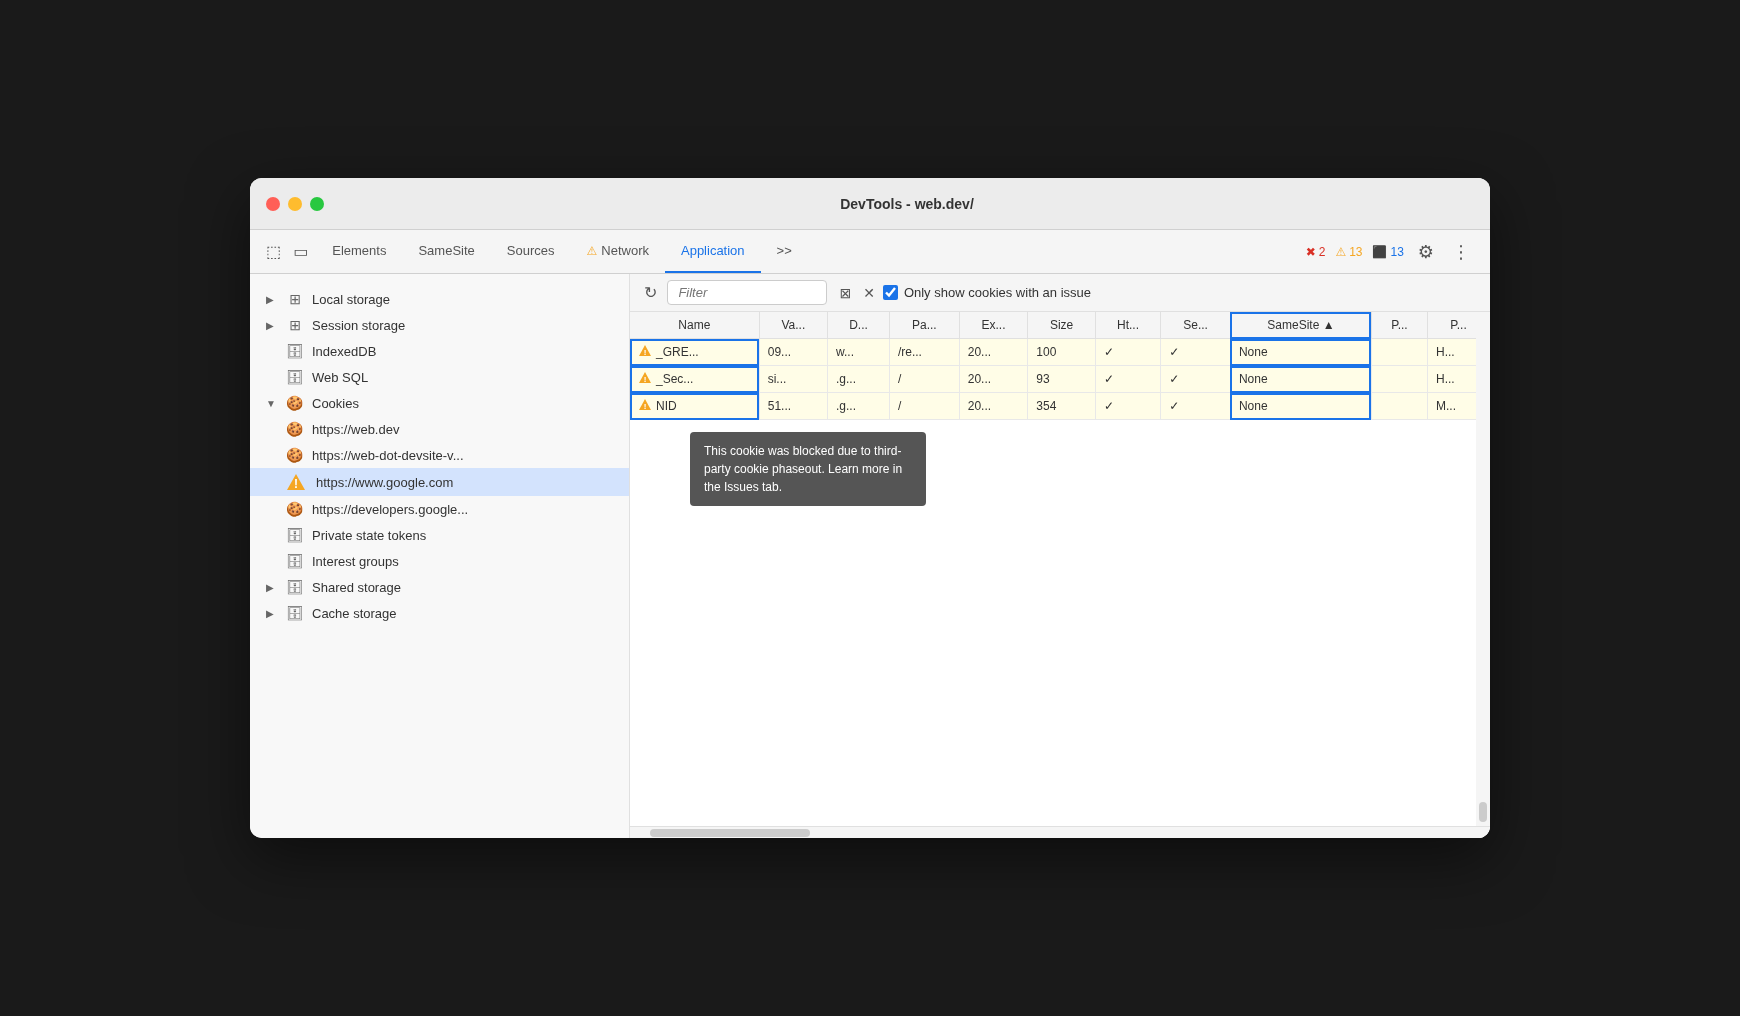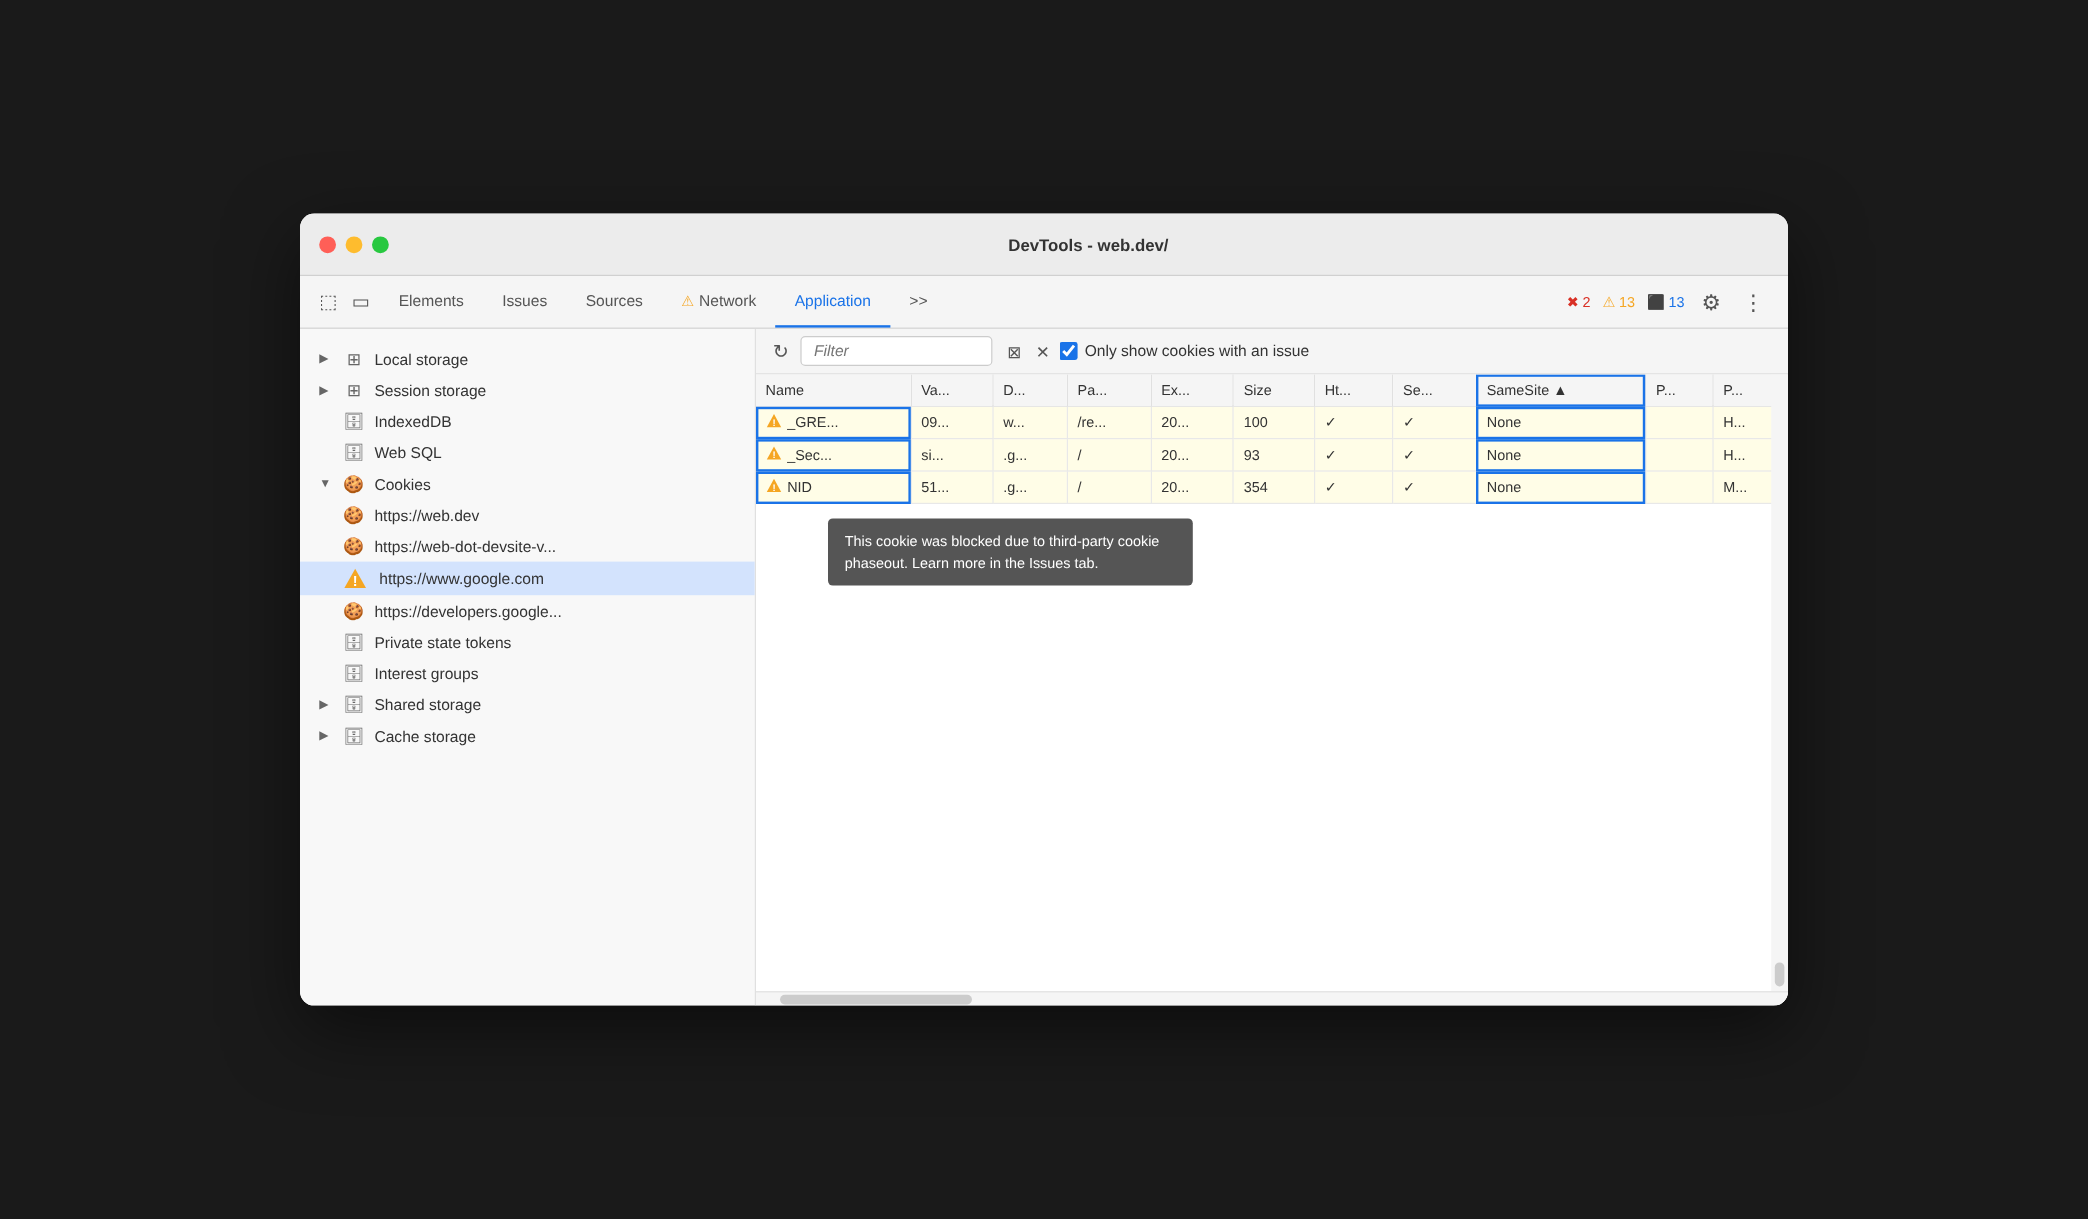--- a/index.html
+++ b/index.html
@@ -223,21 +223,21 @@
     table {
       width: 100%;
       border-collapse: collapse;
       font-size: 12px;
     }
     thead th {
       background: #f5f5f5;
       border-bottom: 1px solid #e0e0e0;
       border-right: 1px solid #e0e0e0;
       padding: 6px 8px;
-      text-align: left;
+      text-align: center;
       font-weight: 500;
       color: #333;
       white-space: nowrap;
       position: sticky;
       top: 0;
       z-index: 1;
     }
     thead th.samesite-col {
       outline: 2px solid #1a73e8;
       outline-offset: -2px;
@@ -261,21 +261,21 @@
       outline: 2px solid #1a73e8;
       outline-offset: -2px;
     }
     .tooltip-box {
       position: absolute;
       background: #555;
       color: white;
       font-size: 12px;
       padding: 10px 14px;
       border-radius: 4px;
-      width: 304px;
+      width: 236px;
       top: 120px;
       left: 60px;
       z-index: 10;
       line-height: 1.5;
     }
     .scrollbar-area {
       border-top: 1px solid #e0e0e0;
       height: 12px;
       background: #f5f5f5;
       position: relative;
@@ -324,21 +324,21 @@
 
   <div class="tabbar">
     <div class="tab-icons">
       <span>⬚</span>
       <span>▭</span>
     </div>
     <div class="tab">
       <span>Elements</span>
     </div>
     <div class="tab">
-      <span>Issues</span>
+      <span>SameSite</span>
     </div>
     <div class="tab">
       <span>Sources</span>
     </div>
     <div class="tab">
       <span class="warn-icon">⚠</span>
       <span>Network</span>
     </div>
     <div class="tab active">
       <span>Application</span>

